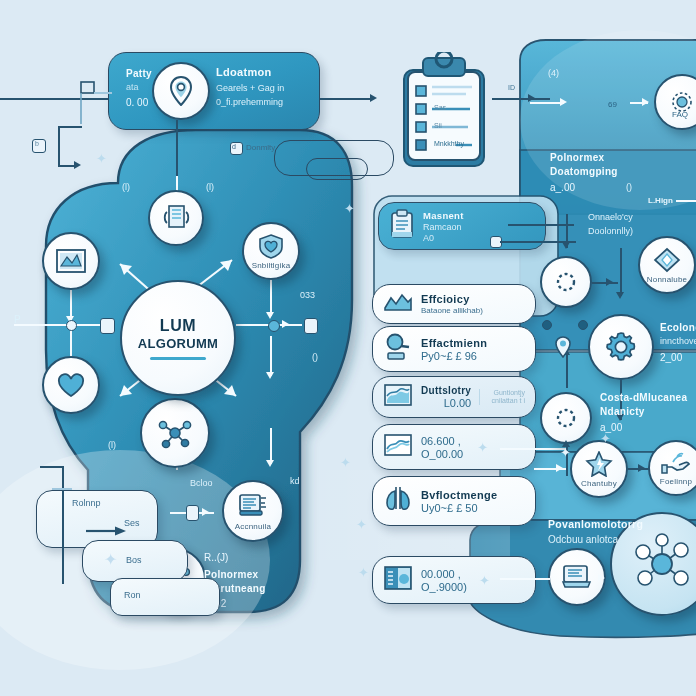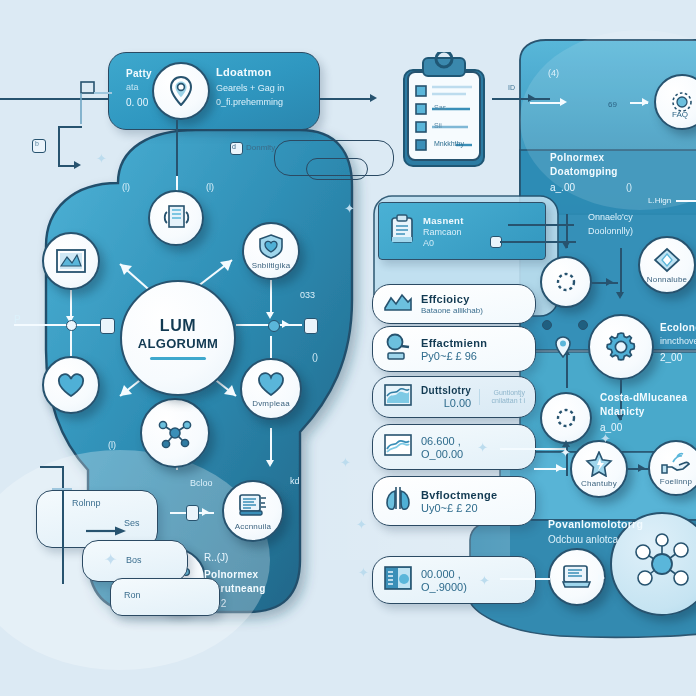--- a/index.html
+++ b/index.html
@@ -213,21 +213,21 @@
 
   <div class="ln h w" style="left:530px;top:102px;width:34px;"></div>
   <div class="arw rw" style="left:560px;top:98px;"></div>
   <div class="ln h w" style="left:630px;top:102px;width:18px;"></div>
   <div class="arw rw" style="left:642px;top:98px;"></div>
 
   <div class="abs ttl light" style="left:550px;top:152px;font-size:10px;">Polnormex</div>
   <div class="abs ttl light" style="left:550px;top:166px;font-size:10px;">Doatomgping</div>
   <div class="abs val light" style="left:550px;top:182px;font-size:10px;">a_.00</div>
   <div class="abs tiny" style="left:626px;top:182px;color:#dff2fb;font-size:9px;">()</div>
-  <div class="abs tiny" style="left:648px;top:196px;color:#e6f5fd;font-size:8px;">L.Hign</div>
+  <div class="abs tiny" style="left:648px;top:196px;color:#e6f5fd;font-size:8px;font-weight:bold;">L.Hign</div>
   <div class="ln h w" style="left:676px;top:200px;width:20px;"></div>
 
   <div class="abs sub light" style="left:588px;top:212px;font-size:9px;">Onnaelo'cy</div>
   <div class="abs sub light" style="left:588px;top:226px;font-size:9px;">Doolonnlly)</div>
 
   <div class="ln v w" style="left:176px;top:176px;height:26px;"></div>
   <div class="arw dw" style="left:172px;top:198px;"></div>
 
   <div class="ln v w" style="left:70px;top:290px;height:30px;"></div>
   <div class="arw dw" style="left:66px;top:316px;"></div>
@@ -304,28 +304,20 @@
   </div>
 
   <div class="node" style="left:42px;top:356px;width:58px;height:58px;">
     <span class="glyph">
       <svg width="28" height="25" viewBox="0 0 28 25">
         <path d="M14 23S2 15.5 2 8.6A6 6 0 0 1 14 6 6 6 0 0 1 26 8.6C26 15.5 14 23 14 23Z" fill="#4fb0d6" stroke="#27536f" stroke-width="1.8"></path>
       </svg>
     </span>
   </div>
 
-  <div class="node" style="left:240px;top:358px;width:62px;height:62px;">
-    <span class="glyph">
-      <svg width="30" height="26" viewBox="0 0 30 26">
-        <path d="M15 24S3 16 3 9.2A6.2 6.2 0 0 1 15 6.4 6.2 6.2 0 0 1 27 9.2C27 16 15 24 15 24Z" fill="#5ab6da" stroke="#27536f" stroke-width="1.8"></path>
-      </svg>
-    </span>
-    <span class="cap">Dvmpleaa</span>
-  </div>
 
   <div class="node" style="left:140px;top:398px;width:70px;height:70px;">
     <span class="glyph">
       <svg width="36" height="34" viewBox="0 0 36 34">
         <g stroke="#27536f" stroke-width="1.7">
           <line x1="18" y1="17" x2="6" y2="9"></line>
             <line x1="18" y1="17" x2="30" y2="9"></line>
           <line x1="18" y1="17" x2="9" y2="28"></line>
             <line x1="18" y1="17" x2="28" y2="27"></line>
         </g>
@@ -385,21 +377,21 @@
 
   <div class="abs val light" style="left:204px;top:552px;font-size:10px;">R..(J)</div>
   <div class="abs ttl light" style="left:204px;top:569px;font-size:10px;">Polnormex</div>
   <div class="abs ttl light" style="left:204px;top:583px;font-size:10px;">Biarutneang</div>
   <div class="abs val light" style="left:204px;top:598px;font-size:10px;">9_02</div>
 
   <div class="ln h w" style="left:170px;top:512px;width:44px;"></div>
   <div class="arw rw" style="left:202px;top:508px;"></div>
   <div class="chip" style="left:186px;top:505px;width:11px;height:14px;"></div>
 
-  <div class="panel teal2" style="left:378px;top:202px;width:168px;height:58px;border-radius:4px;opacity:.96;">
+  <div class="panel teal2" style="left:378px;top:202px;width:168px;height:48px;border-radius:16px;opacity:.96;">
     <div class="row-ico">
       <span>
         <svg width="26" height="30" viewBox="0 0 26 30">
           <rect x="3" y="4" width="20" height="24" rx="2.5" fill="#eaf5fc" stroke="#27536f" stroke-width="1.7"></rect>
           <rect x="8" y="1" width="10" height="6" rx="1.6" fill="#cfe8f5" stroke="#27536f" stroke-width="1.5"></rect>
           <path d="M7 12h12M7 16h12M7 20h9" stroke="#3a8fb8" stroke-width="1.6"></path>
           <rect x="3" y="23" width="20" height="5" fill="#9fd6ec"></rect>
         </svg>
       </span>
       <span class="row-txt">
@@ -482,21 +474,21 @@
     <div class="row-ico">
       <span>
         <svg width="30" height="30" viewBox="0 0 30 30">
           <path d="M13 3v22M17 3v22" stroke="#27536f" stroke-width="1.6"></path>
           <path d="M12 7C7 8 4 13 4 19c0 5 3 7 6 6 2-1 2-4 2-8Z" fill="#6cc0de" stroke="#27536f" stroke-width="1.6"></path>
           <path d="M18 7c5 1 8 6 8 12 0 5-3 7-6 6-2-1-2-4-2-8Z" fill="#4fb0d6" stroke="#27536f" stroke-width="1.6"></path>
         </svg>
       </span>
       <span class="row-txt">
         <span class="ttl" style="font-size:11px;">Bvfloctmenge</span>
-        <span class="val" style="font-size:11px;">Uy0~£ £ 20</span>
+        <span class="val" style="font-size:11px;">Uy0~£ £ 50</span>
       </span>
     </div>
   </div>
 
   <div class="panel pale" style="left:372px;top:556px;width:164px;height:48px;border-radius:18px;">
     <div class="row-ico">
       <span>
         <svg width="30" height="26" viewBox="0 0 30 26">
           <rect x="2" y="2" width="26" height="22" fill="#3a8fb8" stroke="#27536f" stroke-width="1.6"></rect>
           <rect x="15" y="3" width="12" height="20" fill="#bfe3f3"></rect>

